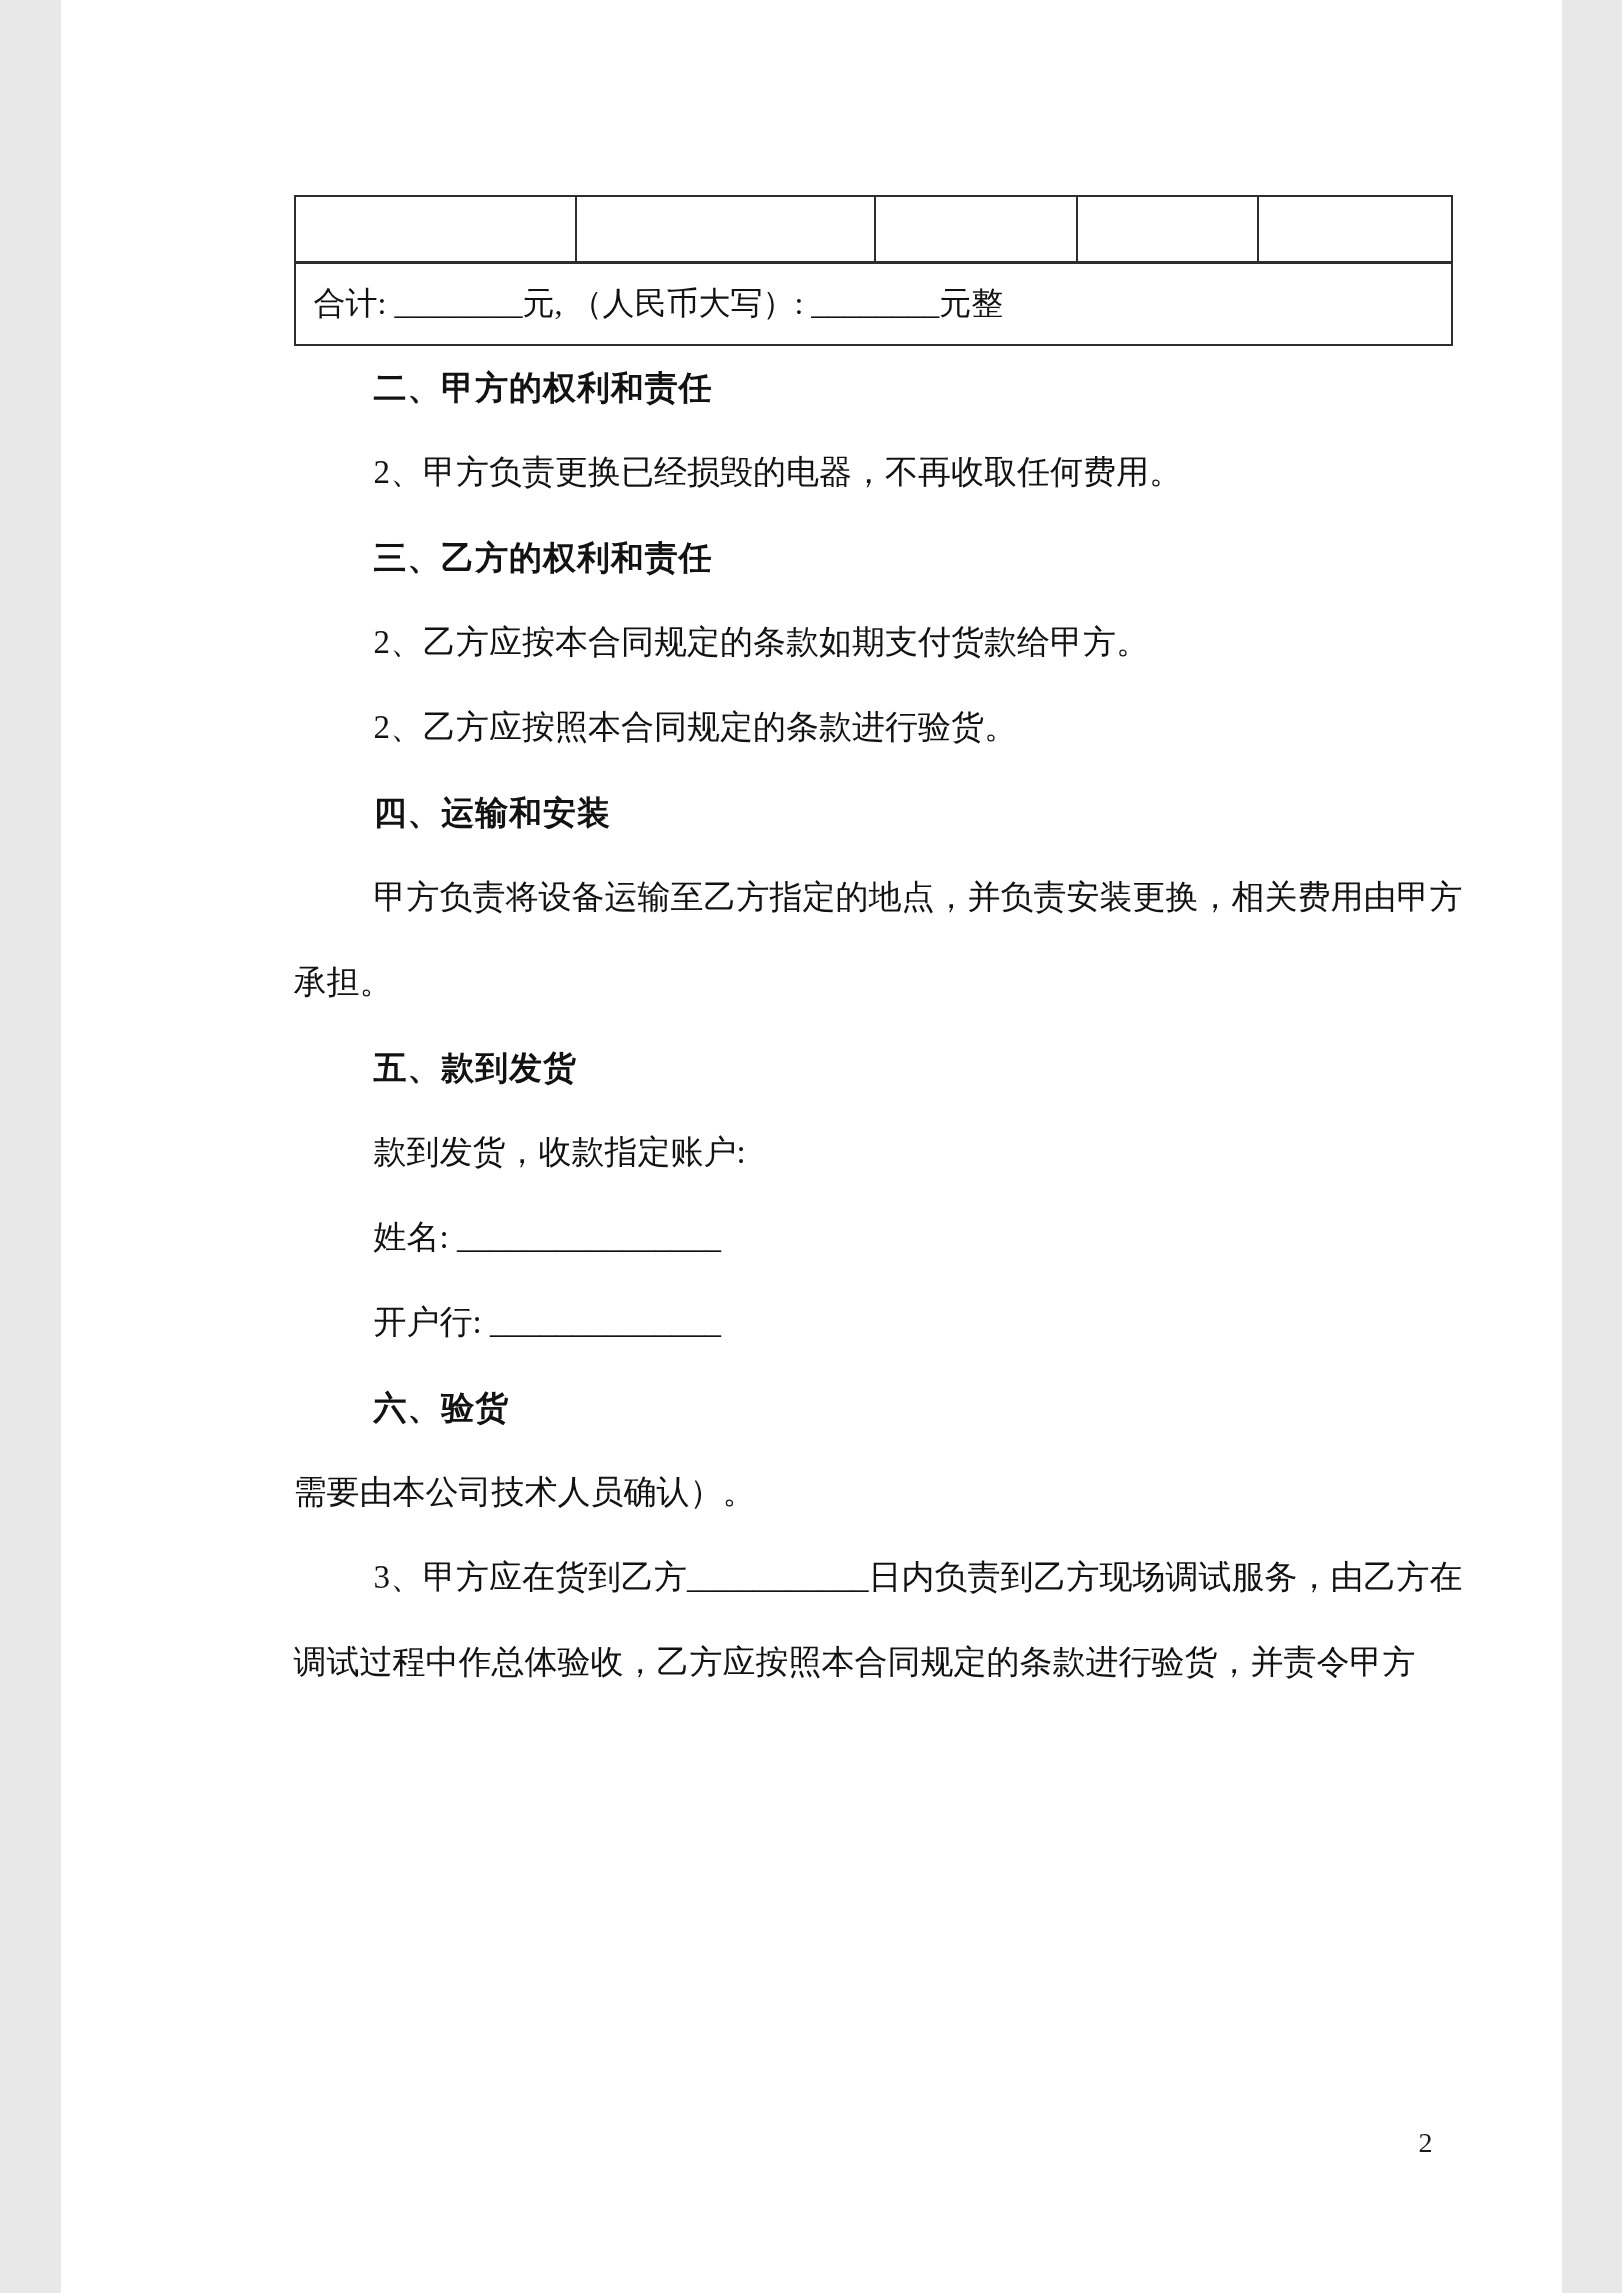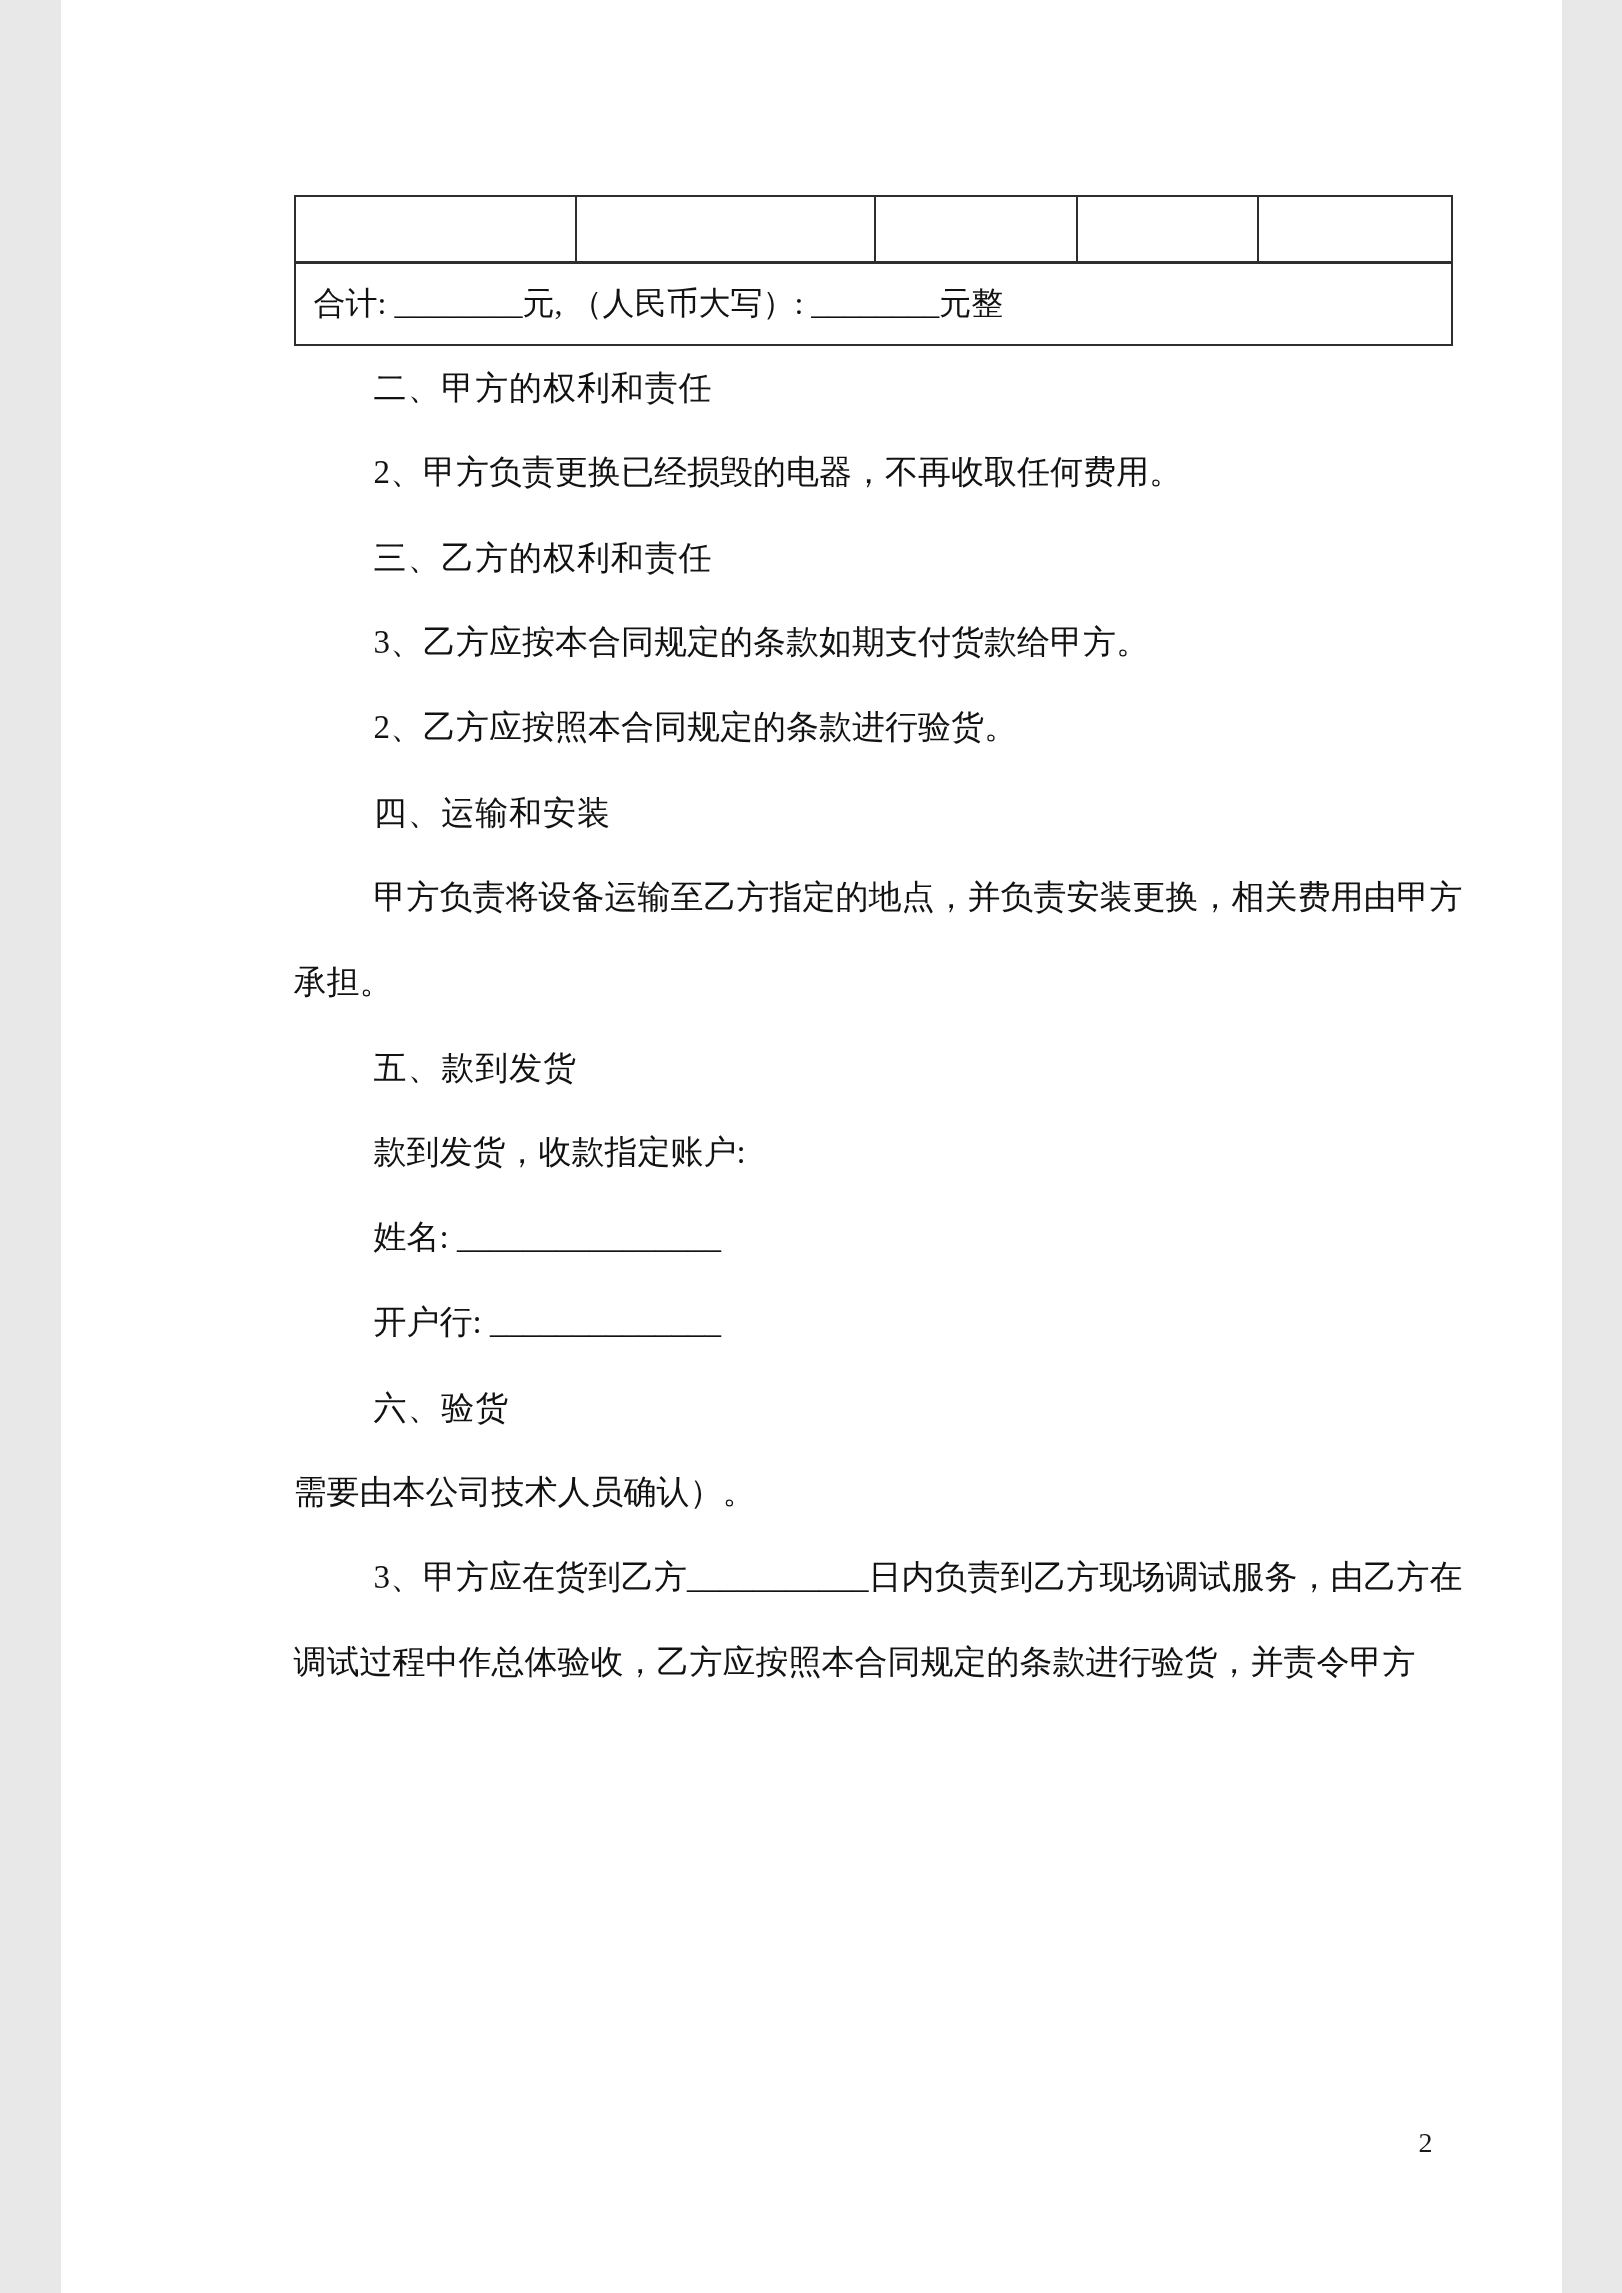--- a/index.html
+++ b/index.html
@@ -44,21 +44,21 @@
     width: 1164px;
   }
   .line {
     height: 85px;
     line-height: 85px;
     font-size: 33px;
     white-space: nowrap;
   }
   .indent { padding-left: 80px; }
   .heading {
-    font-weight: normal;
+    font-weight: bold;
     font-family: "Liberation Sans", "DejaVu Sans", sans-serif;
     letter-spacing: 0.9px;
   }
 
   
   .page-number {
     position: absolute;
     left: 1358px;
     top: 2126px;
     font-size: 28px;
@@ -90,21 +90,21 @@
       <tr class="row-total">
         <td colspan="5">合计: ________元, （人民币大写）: ________元整</td>
       </tr>
     </tbody>
   </table>
 
   <div class="body-text">
     <div class="line heading indent">二、甲方的权利和责任</div>
     <div class="line indent">2、甲方负责更换已经损毁的电器，不再收取任何费用。</div>
     <div class="line heading indent">三、乙方的权利和责任</div>
-    <div class="line indent">3、乙方应按本合同规定的条款如期支付货款给甲方。</div>
+    <div class="line indent">2、乙方应按本合同规定的条款如期支付货款给甲方。</div>
     <div class="line indent">2、乙方应按照本合同规定的条款进行验货。</div>
     <div class="line heading indent">四、运输和安装</div>
     <div class="line indent">甲方负责将设备运输至乙方指定的地点，并负责安装更换，相关费用由甲方</div>
     <div class="line">承担。</div>
     <div class="line heading indent">五、款到发货</div>
     <div class="line indent">款到发货，收款指定账户:</div>
     <div class="line indent">姓名: ________________</div>
     <div class="line indent">开户行: ______________</div>
     <div class="line heading indent">六、验货</div>
     <div class="line">需要由本公司技术人员确认）。</div>

